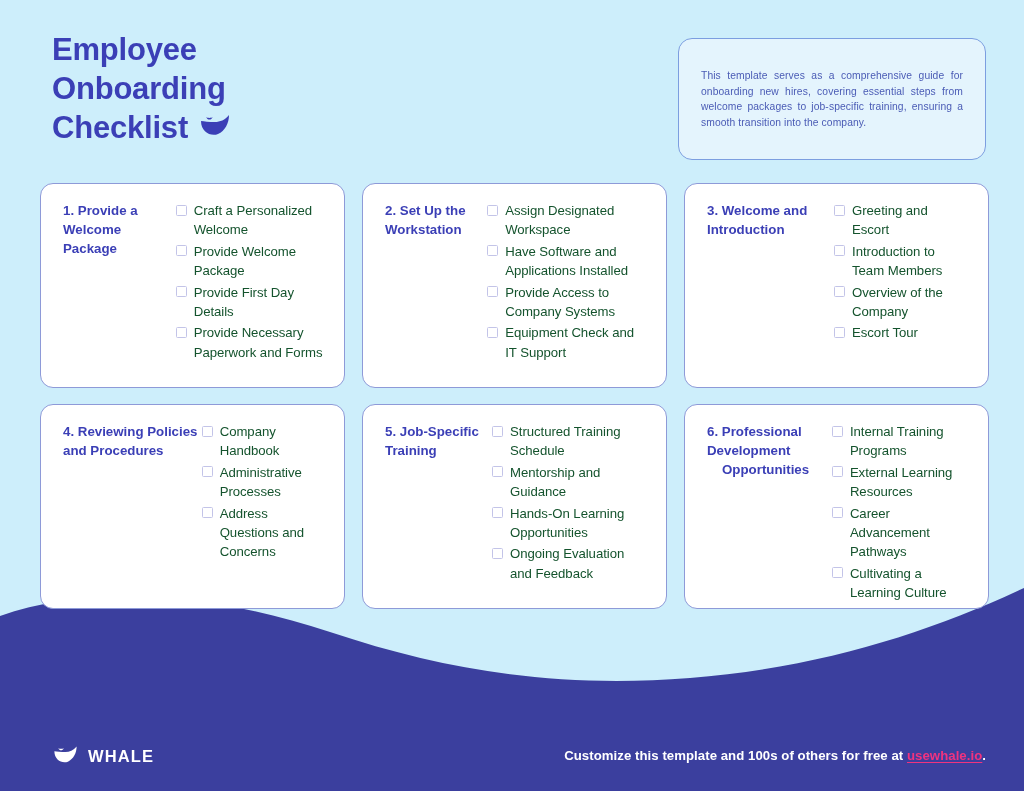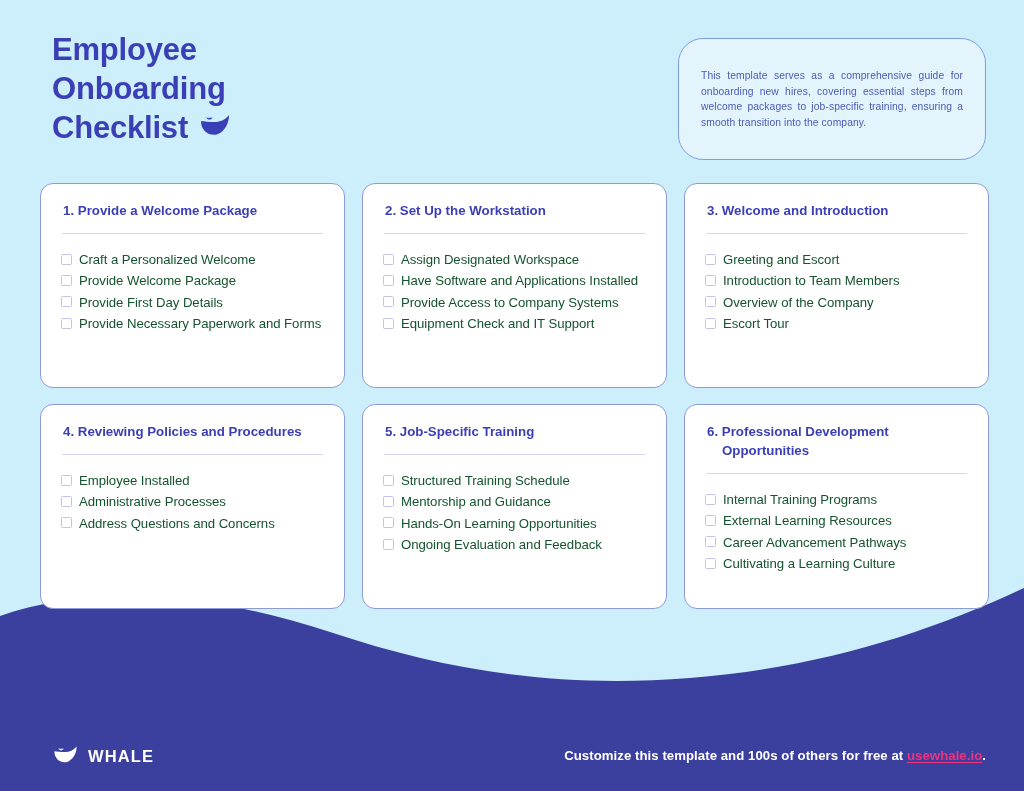--- a/index.html
+++ b/index.html
@@ -57,21 +57,21 @@
 
   
   .desc-box {
     position: absolute;
     left: 678px;
     top: 38px;
     width: 308px;
     height: 122px;
     box-sizing: border-box;
     border: 1.4px solid #7c9ee0;
-    border-radius: 25px;
+    border-radius: 14px;
     background: #e4f4fd;
     z-index: 4;
     display: flex;
     align-items: center;
     padding: 0 22px;
   }
   .desc-text {
     color: #4a5bb5;
     font-size: 10.3px;
     line-height: 15.5px;
@@ -94,21 +94,21 @@
     column-gap: 17px;
     row-gap: 16px;
   }
   .card {
     box-sizing: border-box;
     background: #ffffff;
     border: 1.2px solid #8e9ad8;
     border-radius: 13px;
     padding: 17px 20px 14px 20px;
     display: flex;
-    flex-direction: column;
+    flex-direction: row;
   }
   .card-title {
     color: #3b3fb6;
     font-size: 13.3px;
     font-weight: 700;
     line-height: 19px;
     margin: 0;
     padding-left: 2px;
   }
   .card-title .cont {
@@ -284,21 +284,21 @@
         </li>
       </ul>
     </div>
 
     <div class="card">
       <h2 class="card-title">4. Reviewing Policies and Procedures</h2>
       <div class="card-divider"></div>
       <ul class="items">
         <li class="item">
           <span class="checkbox"></span>
-          <span class="item-label">Employee Installed</span>
+          <span class="item-label">Company Handbook</span>
         </li>
         <li class="item">
           <span class="checkbox"></span>
           <span class="item-label">Administrative Processes</span>
         </li>
         <li class="item">
           <span class="checkbox"></span>
           <span class="item-label">Address Questions and Concerns</span>
         </li>
       </ul>

